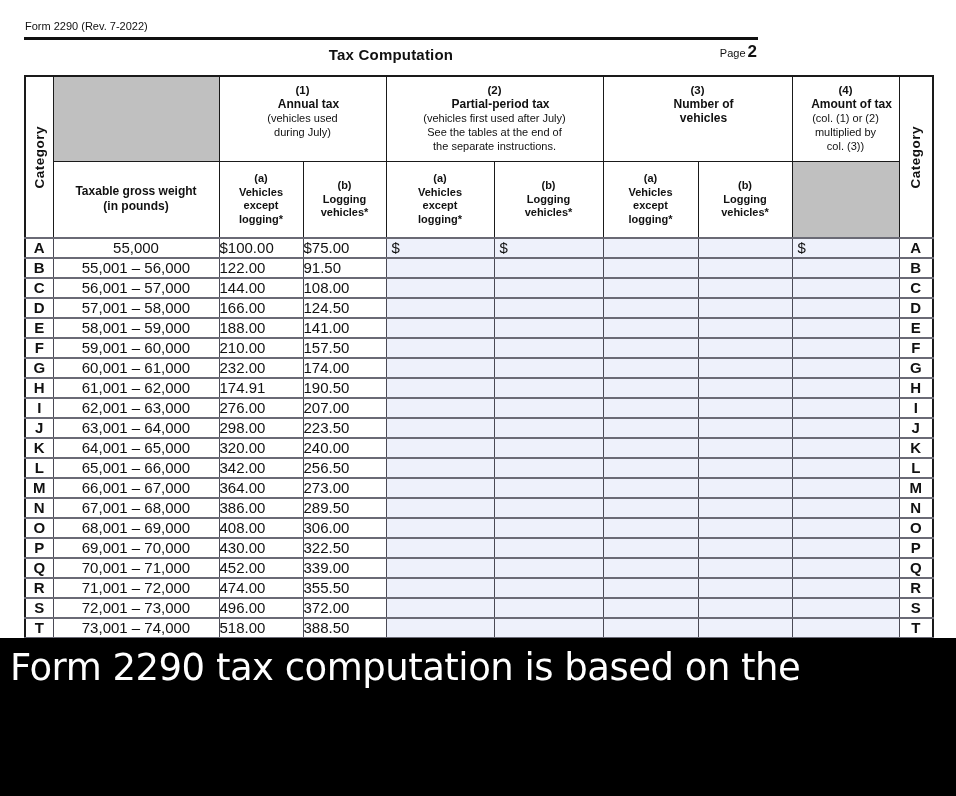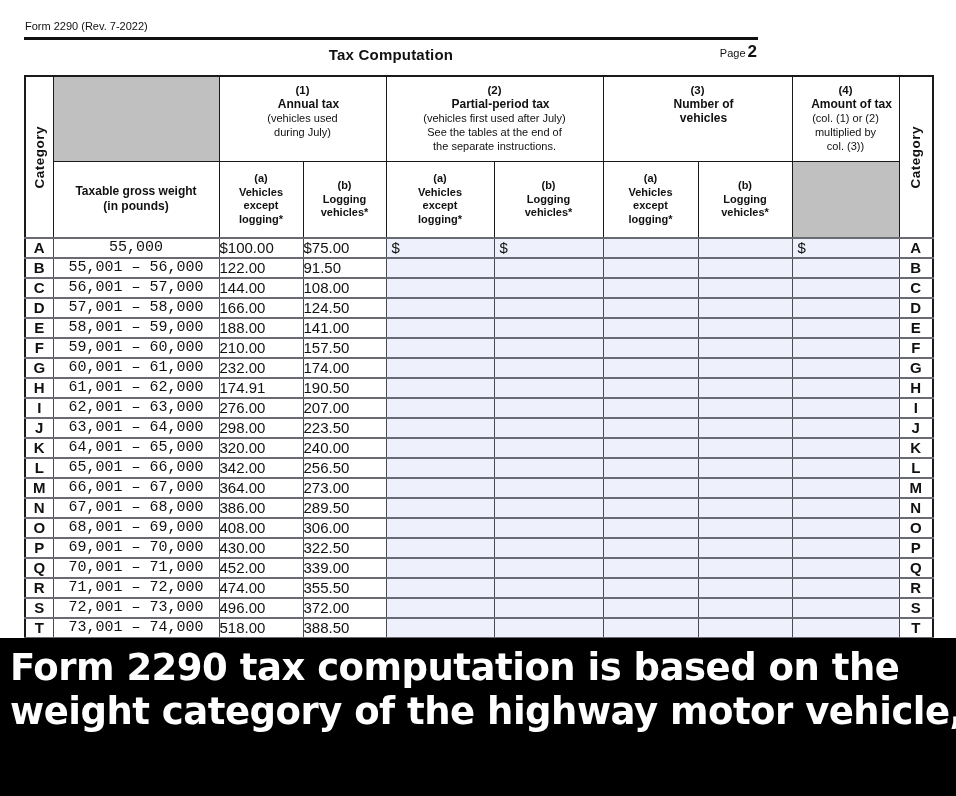--- a/index.html
+++ b/index.html
@@ -31,30 +31,30 @@
   .weight-hdr{ font-size:12px; font-weight:bold; line-height:15px; white-space:pre-line; }
   .gray { background:var(--gray-cell,#c0c0c0); }
   .vwrap { display:flex; align-items:center; justify-content:center; height:100%; }
   .vtext { writing-mode:vertical-rl; transform:rotate(180deg);
            font-size:13.5px; font-weight:bold; letter-spacing:0.5px; }
 
   tbody tr { height:20px; }
   tbody td { border:1px solid #4a4a55; border-top:2px solid #6a6a75; border-bottom:2px solid #6a6a75;
              font-size:15px; line-height:18px; overflow:hidden; white-space:nowrap; }
   td.cat    { font-weight:bold; text-align:center; }
-  td.weight { text-align:center;font-family:Liberation Mono, monospace; }
+  td.weight { text-align:center; }
   td.money  { text-align:left; padding-right:8px; }
   td.fill   { background:var(--field-fill,#eef1fb); text-align:left; padding-left:5px; }
 
   
   .caption-bar { position:absolute; left:0; top:638px; width:956px; height:158px;
                  background:var(--caption-bg,#000); color:var(--caption-text,#fff);
                  padding:8px 0 0 10px; }
   .caption-line { font-family:"DejaVu Sans", sans-serif; font-size:37px; line-height:44px;
-                  letter-spacing:-0.5px; white-space:nowrap;font-weight:bold; }
+                  letter-spacing:-0.5px; white-space:nowrap; }
 </style>
 </head>
 <body>
 
 <div id="page">
 
   <div class="form-id">Form 2290 (Rev. 7-2022)</div>
   <div class="page-label"><span>Page</span><span class="num">2</span></div>
   <div class="top-rule"></div>
   <div class="doc-title">Tax Computation</div>
@@ -377,16 +377,15 @@
           <td class="fill"></td>
           <td class="fill"></td>
           <td class="fill"></td>
           <td class="cat">T</td>
         </tr>
       </tbody>
   </table>
 
   <div class="caption-bar">
     <div class="caption-line">Form 2290 tax computation is based on the</div>
-    <div class="caption-line">weight category of the highway motor vehicle,</div>
   </div>
 
 </div>
 
 </body></html>

